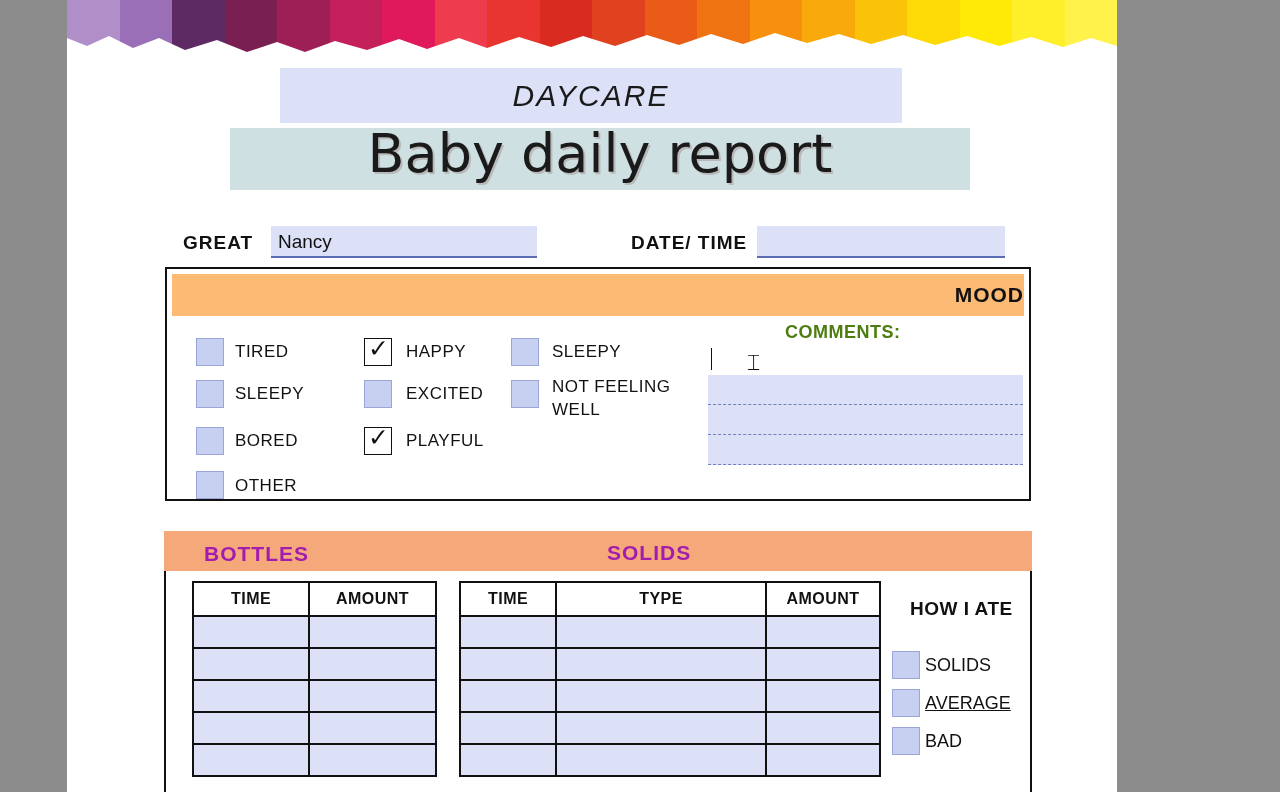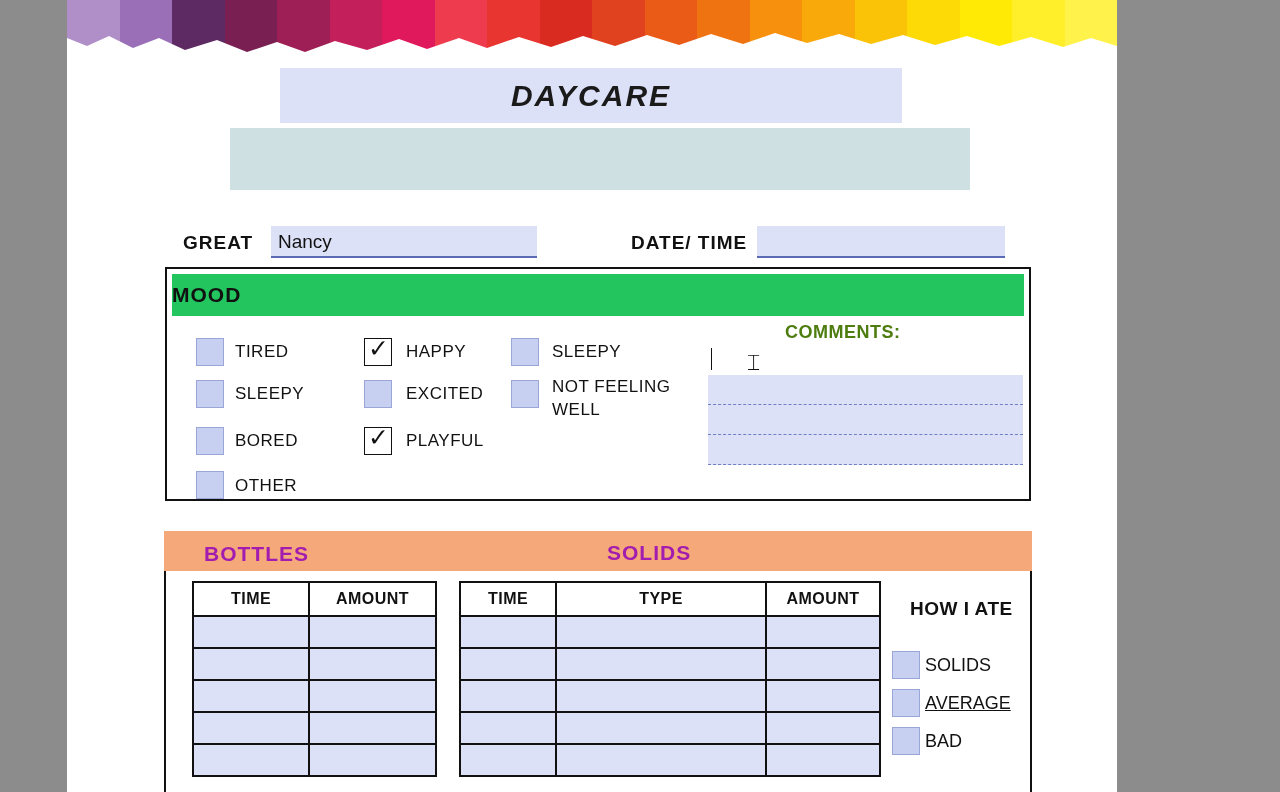--- a/index.html
+++ b/index.html
@@ -52,21 +52,21 @@
     width: 622px; height: 55px;
     background: #dde1f7;
   }
   .daycare-text {
     position: absolute;
     left: 213px; top: 68px;
     width: 622px; height: 45px;
     line-height: 55px;
     text-align: center;
     font-size: 30px;
-    font-weight: bold;
+    font-weight: normal;
     font-style: italic;
     letter-spacing: 2px;
     color: #1a1a1a;
     font-family: "Liberation Sans", sans-serif;
   }
   .title-band {
     position: absolute;
     left: 163px; top: 128px;
     width: 740px; height: 62px;
     background: #cfe0e2;
@@ -109,23 +109,23 @@
     left: 98px; top: 267px;
     width: 866px; height: 234px;
     border: 2px solid #111;
     background: #fff;
     box-sizing: border-box;
   }
   .mood-header {
     position: absolute;
     left: 7px; top: 7px;
     width: 852px; height: 42px;
-    background: #22c55e;
+    background: #fdba74;
     line-height: 42px;
-    text-align: left;
+    text-align: right;
     font-size: 21px;
     font-weight: bold;
     letter-spacing: 1px;
     color: #111;
   }
   .cb {
     position: absolute;
     width: 28px; height: 28px;
     background: #c8d0f2;
     border: 1px solid #9aa6d8;
@@ -277,20 +277,21 @@
       </div>
     <svg class="torn" viewBox="0 0 1050 26" preserveAspectRatio="none">
       <path d="M0,26 L0,6 L20,14 L42,4 L66,16 L92,6 L118,18 L150,8 L180,20 L210,10 L238,20 L268,9 L300,18 L332,7 L360,17 L392,6 L420,16 L452,5 L484,15 L516,4 L548,14 L580,3 L612,13 L644,2 L676,12 L708,1 L740,11 L772,2 L804,12 L836,3 L868,13 L900,4 L932,14 L964,5 L996,15 L1024,6 L1050,14 L1050,26 Z" fill="#ffffff"></path>
     </svg>
   </div>
 
   <div class="daycare-band"></div>
   <div class="daycare-text">DAYCARE</div>
 
   <div class="title-band"></div>
+  <div class="title-text">Baby daily report</div>
 
   <div class="field-label" style="left:116px; top:232px;">GREAT</div>
   <div class="field-box" style="left:204px; top:226px; width:266px; height:30px;"></div>
   <div class="field-value" style="left:211px; top:231px;">Nancy</div>
 
   <div class="field-label" style="left:564px; top:232px;">DATE/ TIME</div>
   <div class="field-box" style="left:690px; top:226px; width:248px; height:30px;"></div>
   <div class="field-value" style="left:697px; top:231px;"></div>
 
   <div class="mood-box"></div>

